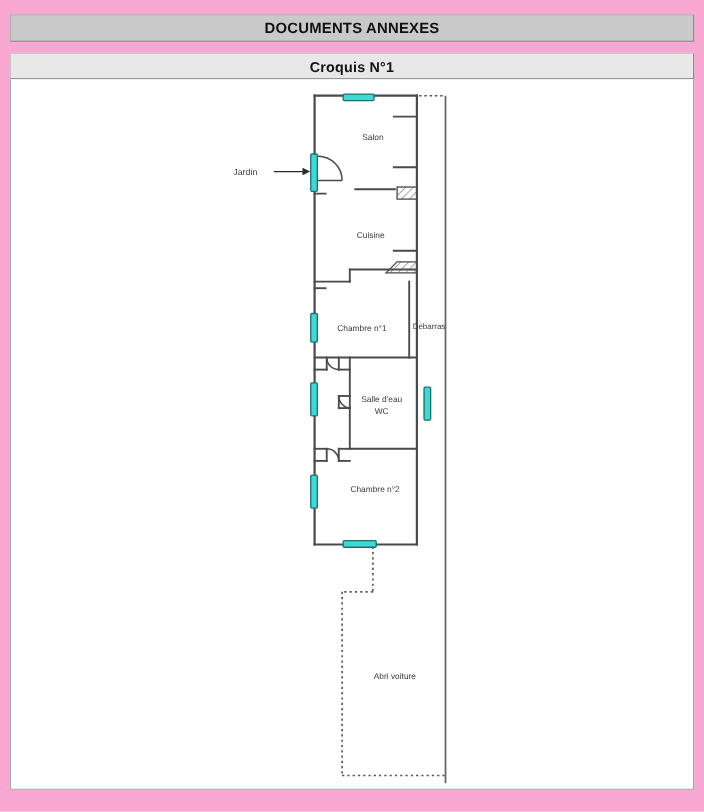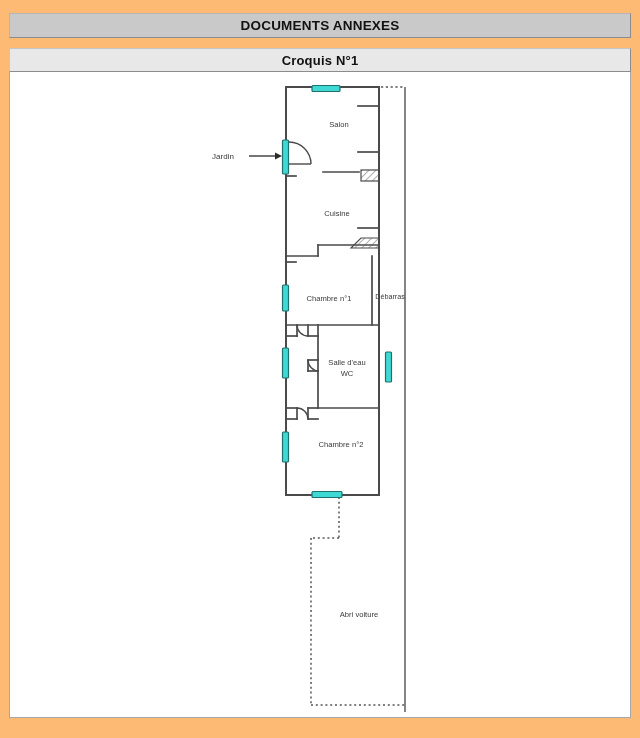--- a/index.html
+++ b/index.html
@@ -7,21 +7,21 @@
     padding: 0;
     background: #ffffff;
     width: 640px;
     height: 738px;
     font-family: "Liberation Sans", sans-serif;
   }
   #page {
     position: relative;
     width: 640px;
     height: 738px;
-    background: #fdba74;
+    background: #f9a8d4;
     overflow: hidden;
   }
   .bar {
     position: absolute;
     box-sizing: border-box;
     display: flex;
     align-items: center;
     justify-content: center;
     font-weight: bold;
     color: #111111;

